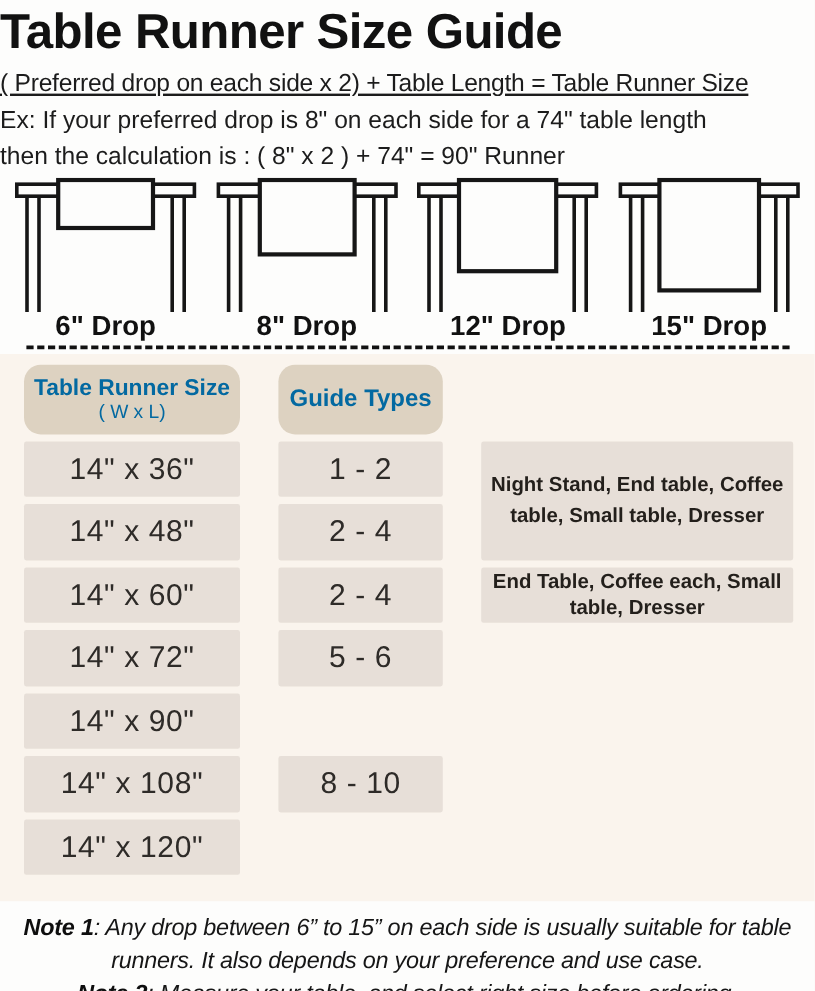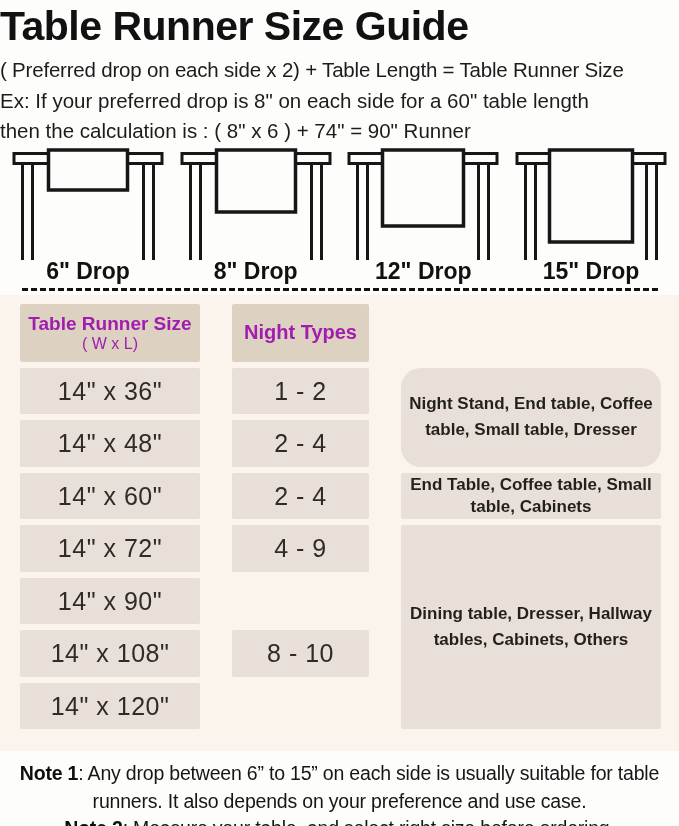--- a/index.html
+++ b/index.html
@@ -12,21 +12,21 @@
     overflow: hidden;
   }
 
   
   .header { padding-top: 2px; }
   .title {
     font-size: 41px; font-weight: 800; letter-spacing: -0.5px;
     color: #111; line-height: 1.1; padding-top: 2px;
   }
   .formula-line { font-size: 20.5px; color: #1c1c1c; margin-top: 7px; line-height: 1.15; }
-  .formula-line.first { margin-top: 9px; letter-spacing: -0.2px; }
+  .formula-line.first { margin-top: 9px; letter-spacing: -0.2px; text-decoration: underline; }
 
   
   .figures-row {
     display: flex; justify-content: space-between;
     padding: 5px 6px 0 6px; height: 114px;
   }
   .figure { width: 164px; position: relative; }
   .labels-row {
     display: flex; justify-content: space-between;
     padding: 0 6px; margin-top: 1px;
@@ -49,49 +49,49 @@
     grid-template-columns: 180px 137px 260px;
     grid-template-rows: 58px repeat(7, 46.5px);
     column-gap: 32px;
     row-gap: 6px;
   }
   .cell {
     display: flex; flex-direction: column;
     align-items: center; justify-content: center;
     border-radius: 2px; text-align: center;
   }
-  .head-cell { background: var(--header-cell, #ddd2c1); color: #a21caf; }
+  .head-cell { background: var(--header-cell, #ddd2c1); color: #0369a1; border-radius: 14px; }
   .data-cell { background: var(--data-cell, #e7dfd8); color: #2e2b28; }
   .head-main { font-size: 19px; font-weight: 700; line-height: 1.15; }
   .head-sub  { font-size: 16px; font-weight: 400; }
   .head-single { font-size: 20px; font-weight: 700; }
   .num-cell { font-size: 25px; font-weight: 400; letter-spacing: 0.5px; }
   .types-cell {
     font-size: 17px; font-weight: 700; line-height: 1.55;
     padding: 2px 8px; color: #231f1b;
   }
-  .span-2 { grid-column: 3; grid-row: 2 / 4; border-radius: 20px; }
+  .span-2 { grid-column: 3; grid-row: 2 / 4; }
   .span-1 { grid-column: 3; grid-row: 4; line-height: 1.3; }
   .span-4 { grid-column: 3; grid-row: 5 / 9; }
 
   
   .notes { text-align: center; padding: 9px 6px 0 6px; }
-  .note { font-size: 19.5px; line-height: 1.4; color: #161616; letter-spacing: -0.2px; }
+  .note { font-size: 19.5px; line-height: 1.4; color: #161616; letter-spacing: -0.2px; font-style: italic; }
   .note b { font-weight: 700; color: #0e0e0e; }
 
   svg { display: block; }
 </style>
 </head>
 <body>
 
 <div class="header">
   <div class="title">Table Runner Size Guide</div>
   <div class="formula-line first">( Preferred drop on each side x 2) + Table Length = Table Runner Size</div>
-  <div class="formula-line">Ex: If your preferred drop is 8" on each side for a 60" table length</div>
-  <div class="formula-line">then the calculation is : ( 8" x 6 ) + 74" = 90" Runner</div>
+  <div class="formula-line">Ex: If your preferred drop is 8" on each side for a 74" table length</div>
+  <div class="formula-line">then the calculation is : ( 8" x 2 ) + 74" = 90" Runner</div>
 </div>
 
 <div class="figures-row">
   <div class="figure">
     <svg width="164" height="112" viewBox="0 0 164 112">
       <rect x="8" y="5.5" width="148" height="10" fill="#fdfdfc" stroke="#161616" stroke-width="3"></rect>
       <path d="M16.5 17 V112 M26.5 17 V112 M137.5 17 V112 M147.5 17 V112" stroke="#161616" stroke-width="3" fill="none"></path>
       <rect x="42.5" y="2" width="79" height="40" fill="#fdfdfc" stroke="#161616" stroke-width="3.5"></rect>
     </svg>
   </div>
@@ -127,37 +127,36 @@
 
 <div class="dashed-divider"></div>
 
 <div class="size-table">
 
   <div class="cell head-cell">
     <span class="head-main">Table Runner Size</span>
     <span class="head-sub">( W x L)</span>
   </div>
   <div class="cell head-cell">
-    <span class="head-single">Night Types</span>
+    <span class="head-single">Guide Types</span>
   </div>
 
   <div class="cell data-cell num-cell" style="grid-column:1;grid-row:2">14" x 36"</div>
   <div class="cell data-cell num-cell" style="grid-column:2;grid-row:2">1 - 2</div>
   <div class="cell data-cell types-cell span-2">Night Stand, End table, Coffee table, Small table, Dresser</div>
 
   <div class="cell data-cell num-cell" style="grid-column:1;grid-row:3">14" x 48"</div>
   <div class="cell data-cell num-cell" style="grid-column:2;grid-row:3">2 - 4</div>
 
   <div class="cell data-cell num-cell" style="grid-column:1;grid-row:4">14" x 60"</div>
   <div class="cell data-cell num-cell" style="grid-column:2;grid-row:4">2 - 4</div>
-  <div class="cell data-cell types-cell span-1">End Table, Coffee table, Small table, Cabinets</div>
+  <div class="cell data-cell types-cell span-1">End Table, Coffee each, Small table, Dresser</div>
 
   <div class="cell data-cell num-cell" style="grid-column:1;grid-row:5">14" x 72"</div>
-  <div class="cell data-cell num-cell" style="grid-column:2;grid-row:5">4 - 9</div>
-  <div class="cell data-cell types-cell span-4">Dining table, Dresser, Hallway tables, Cabinets, Others</div>
+  <div class="cell data-cell num-cell" style="grid-column:2;grid-row:5">5 - 6</div>
 
   <div class="cell data-cell num-cell" style="grid-column:1;grid-row:6">14" x 90"</div>
 
   <div class="cell data-cell num-cell" style="grid-column:1;grid-row:7">14" x 108"</div>
   <div class="cell data-cell num-cell" style="grid-column:2;grid-row:7">8 - 10</div>
 
   <div class="cell data-cell num-cell" style="grid-column:1;grid-row:8">14" x 120"</div>
 
 </div>
 

